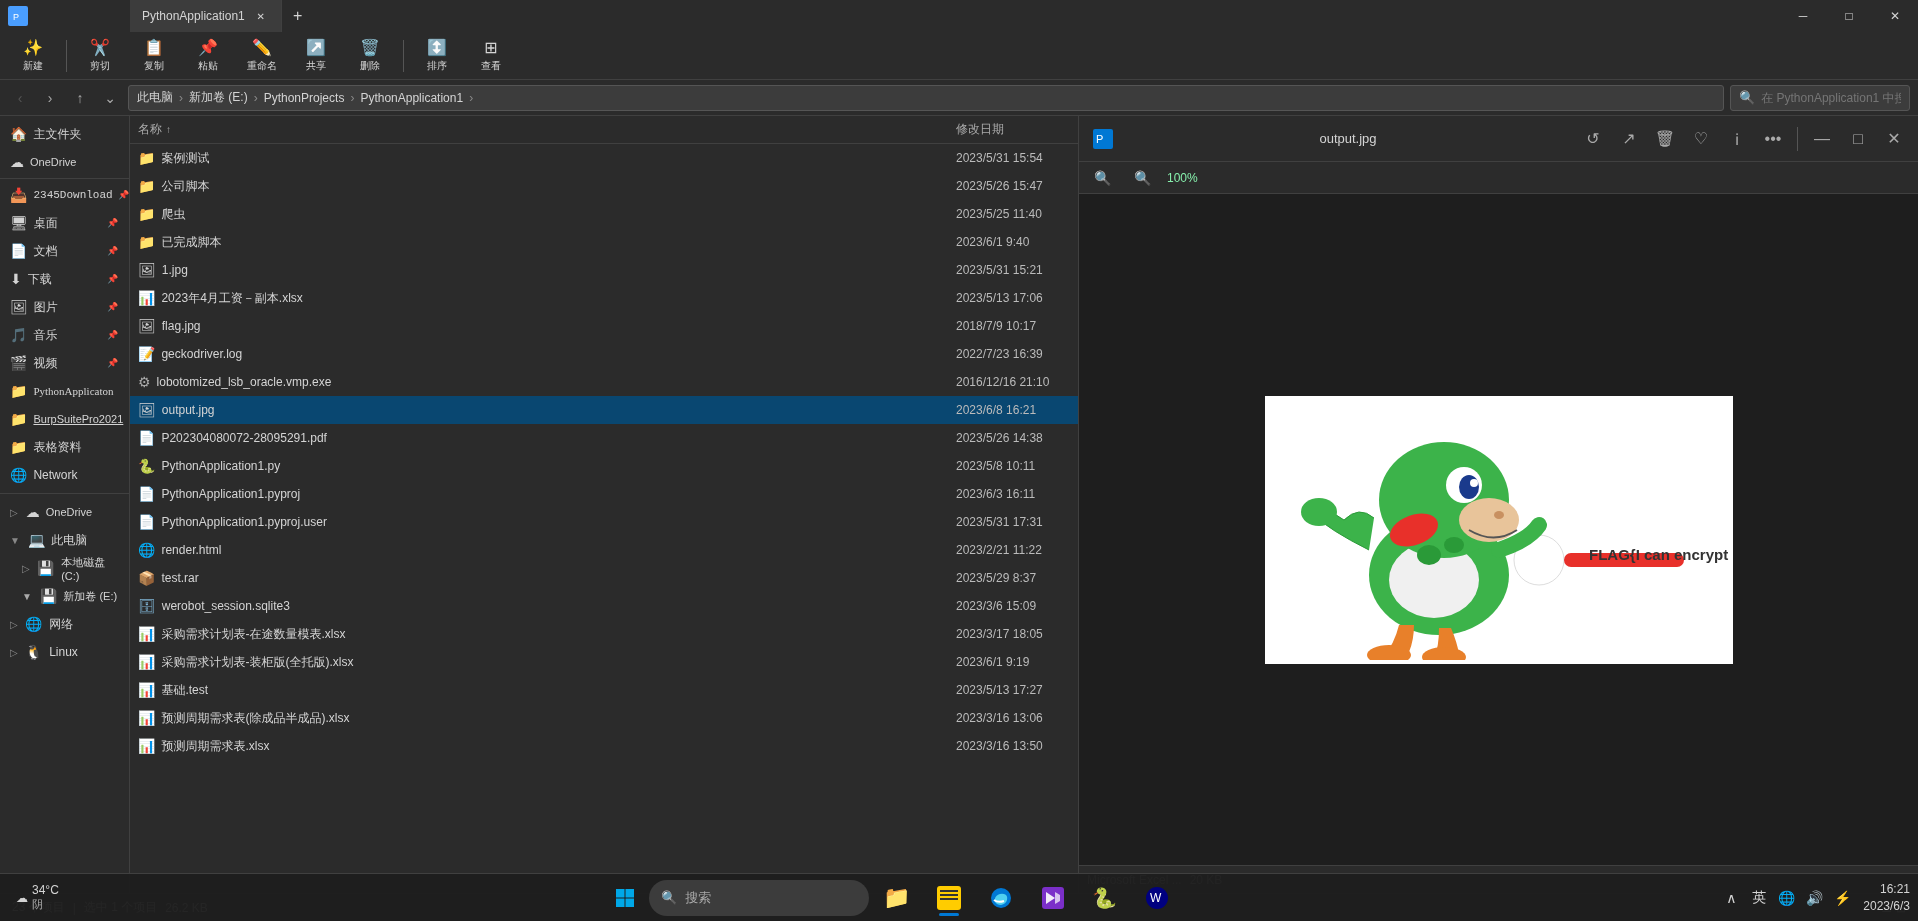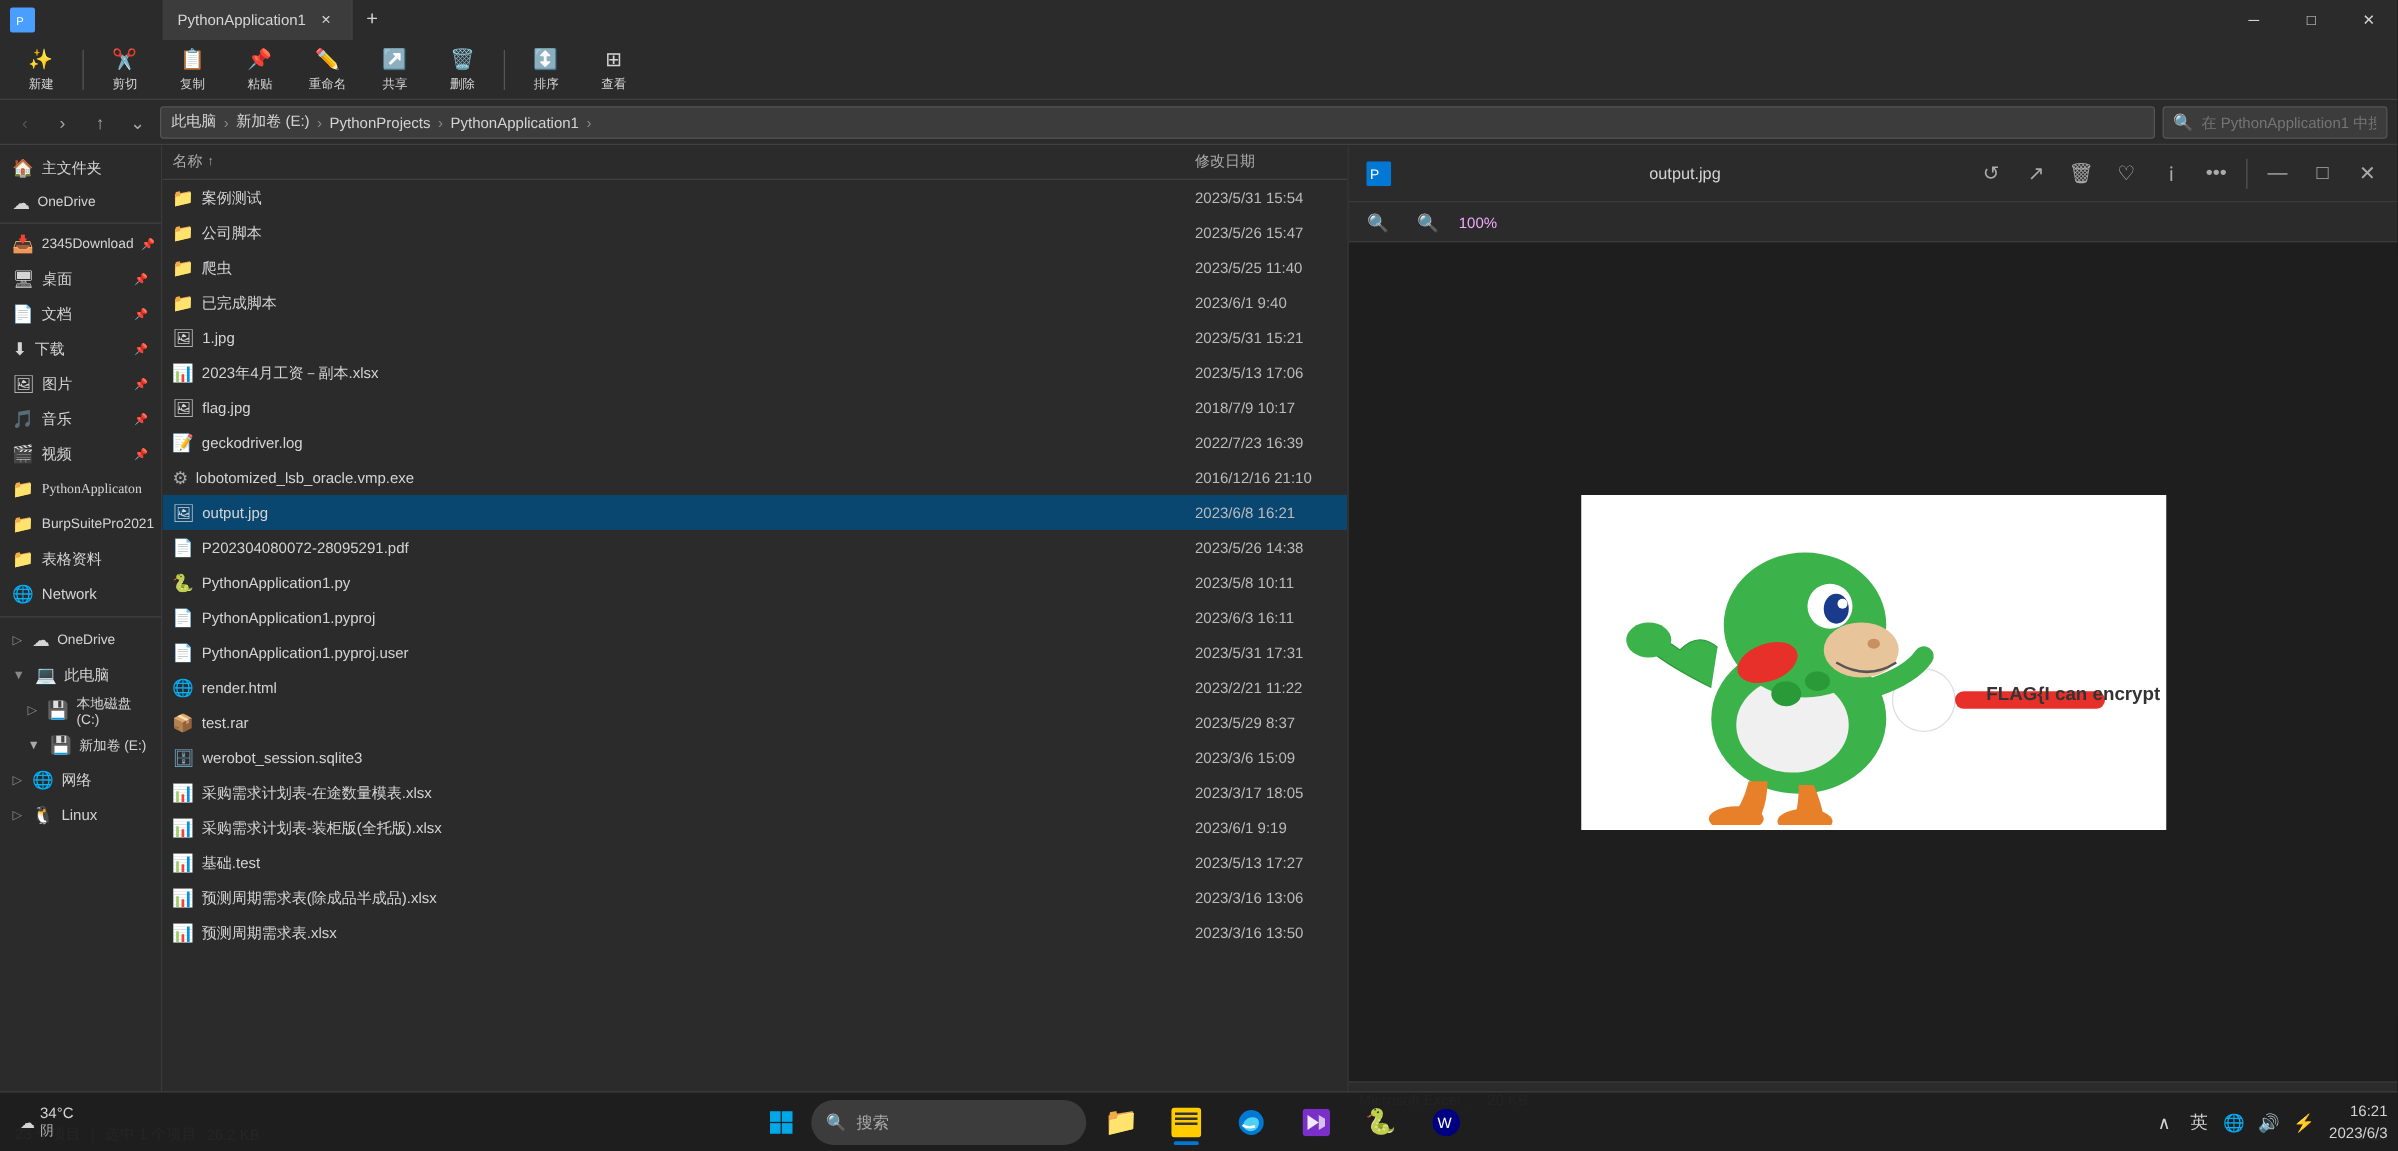--- a/index.html
+++ b/index.html
@@ -527,21 +527,21 @@
       <span class="sidebar-icon">🏠</span>
       <span>主文件夹</span>
     </div>
     <div class="sidebar-item">
       <span class="sidebar-icon">☁</span>
       <span style="font-size:11px;">OneDrive</span>
     </div>
     <div style="height:1px;background:#404040;margin:2px 0;"></div>
     <div class="sidebar-item">
       <span class="sidebar-icon" style="color:#4a9eff;">📥</span>
-      <span style="font-size:11px;">2345Download</span>
+      <span style="font-size:11px;font-family:Liberation Mono, monospace;">2345Download</span>
       <span style="font-size:9px;color:#aaa;margin-left:auto;">📌</span>
     </div>
     <div class="sidebar-item">
       <span class="sidebar-icon">🖥</span>
       <span>桌面</span>
       <span style="font-size:9px;color:#aaa;margin-left:auto;">📌</span>
     </div>
     <div class="sidebar-item">
       <span class="sidebar-icon">📄</span>
       <span>文档</span>
@@ -566,21 +566,21 @@
       <span class="sidebar-icon">🎬</span>
       <span>视频</span>
       <span style="font-size:9px;color:#aaa;margin-left:auto;">📌</span>
     </div>
     <div class="sidebar-item">
       <span class="sidebar-icon">📁</span>
       <span style="font-size:11px;font-family:Liberation Serif, serif;">PythonApplicaton</span>
     </div>
     <div class="sidebar-item">
       <span class="sidebar-icon">📁</span>
-      <span style="font-size:11px;">BurpSuitePro2021</span>
+      <span style="font-size:11px;text-decoration:underline;">BurpSuitePro2021</span>
     </div>
     <div class="sidebar-item">
       <span class="sidebar-icon">📁</span>
       <span>表格资料</span>
     </div>
     <div class="sidebar-item">
       <span class="sidebar-icon">🌐</span>
       <span>Network</span>
     </div>
     <div style="height:1px;background:#404040;margin:4px 0;"></div>
@@ -805,21 +805,21 @@
         <div style="width:1px;height:24px;background:#555;margin:0 4px;"></div>
         <div class="preview-btn">—</div>
         <div class="preview-btn">□</div>
         <div class="preview-btn">✕</div>
       </div>
     </div>
 
     <div style="height:32px;background:#2b2b2b;display:flex;align-items:center;padding:0 8px;gap:8px;border-bottom:1px solid #404040;">
       <div class="preview-btn" style="font-size:14px;">🔍</div>
       <div class="preview-btn" style="font-size:14px;">🔍</div>
-      <div style="font-size:12px;color:#f0abfc;">100%</div>
+      <div style="font-size:12px;color:#86efac;">100%</div>
     </div>
 
     <div class="preview-content">
       <div class="preview-image-container">
 
         <svg width="460" height="260" viewBox="0 0 460 260" xmlns="http://www.w3.org/2000/svg">
           <rect width="460" height="260" fill="white"></rect>
 
           <ellipse cx="170" cy="175" rx="70" ry="60" fill="#3cb34a"></ellipse>
 

